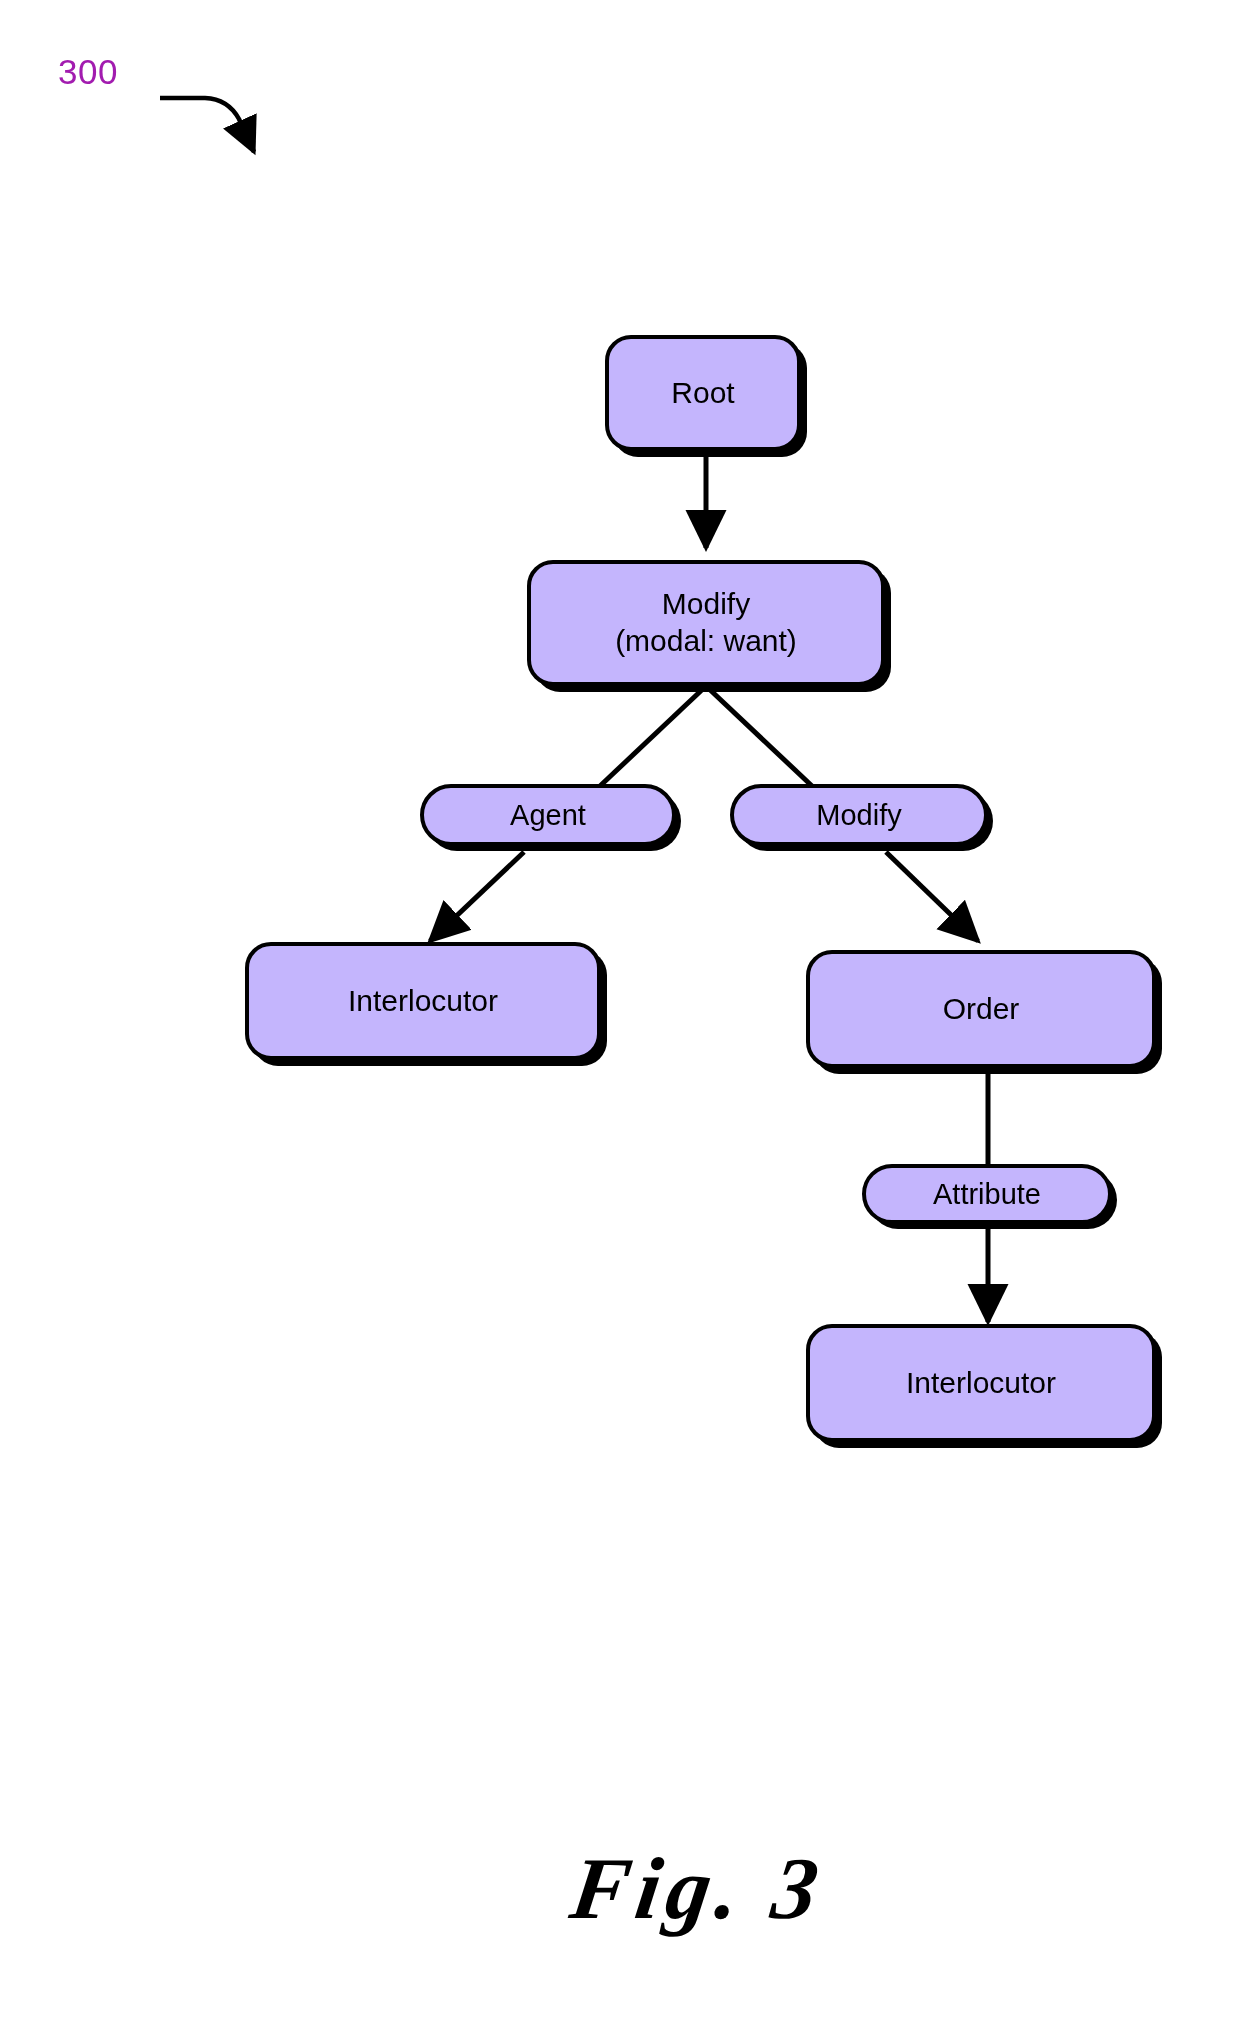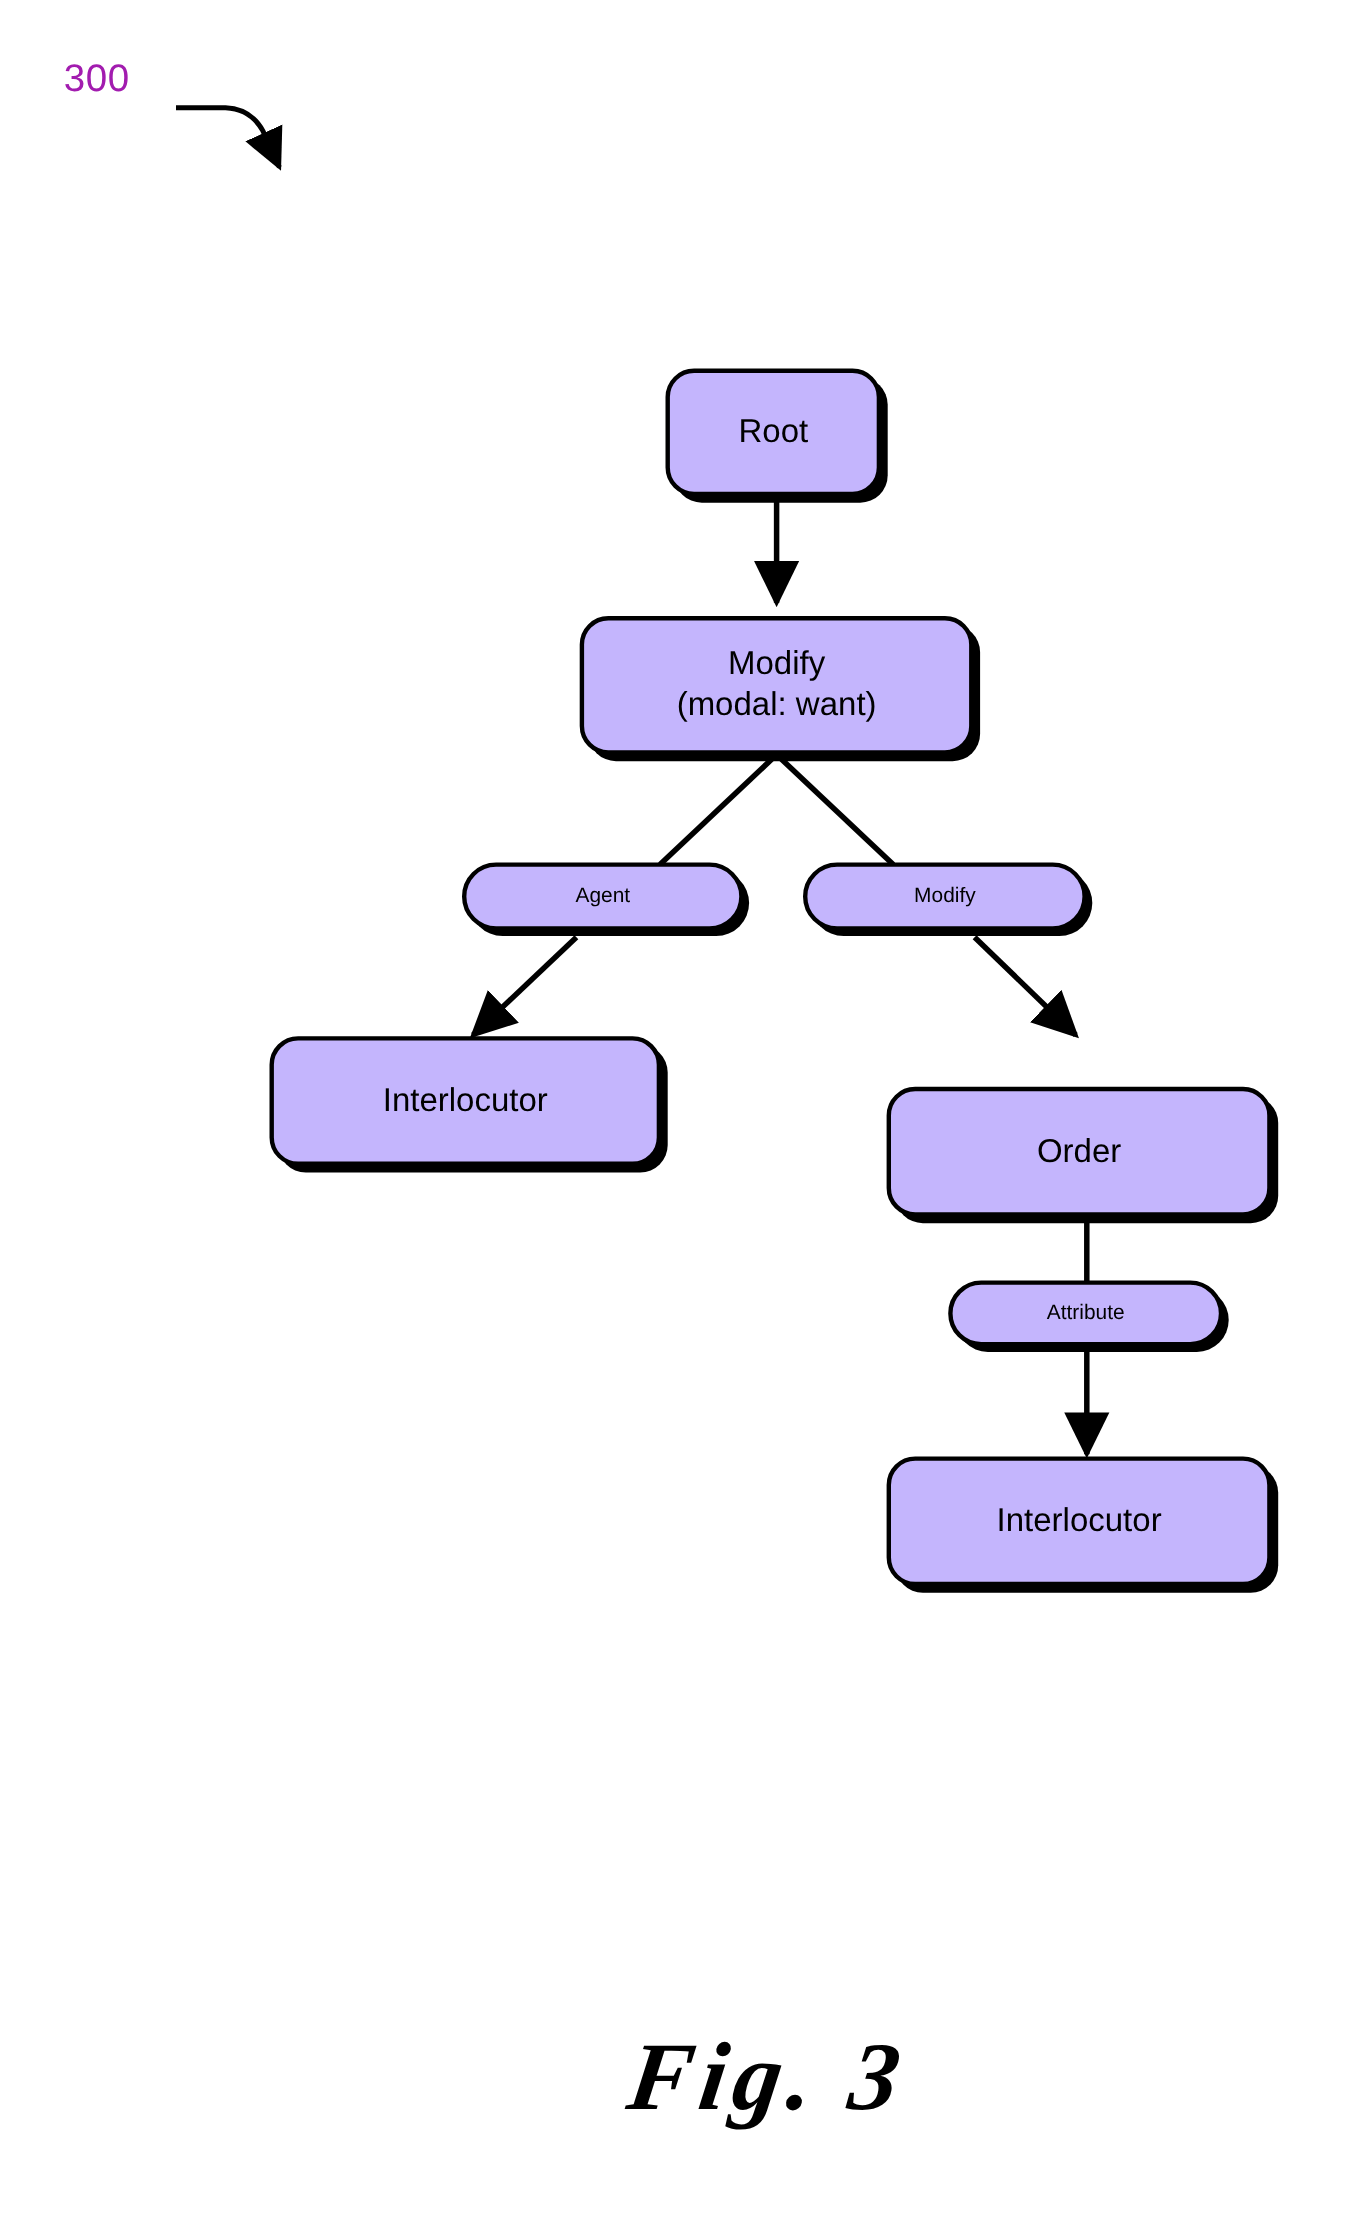--- a/index.html
+++ b/index.html
@@ -49,21 +49,21 @@
     font-family: "Liberation Sans", sans-serif;
     z-index: 3;
   }
   .node-box {
     border-radius: 26px;
     font-size: 30px;
     box-shadow: 7px 7px 0 -1px #000000;
   }
   .node-pill {
     border-radius: 999px;
-    font-size: 19px;
+    font-size: 29px;
     box-shadow: 6px 6px 0 -1px #000000;
   }
   .node-multiline {
     line-height: 1.22;
   }
 
   
   .fig-caption {
     position: absolute;
     font-family: "Liberation Serif", serif;
@@ -135,21 +135,21 @@
 </div>
 
 <div class="node node-pill" style="left:730px; top:784px; width:258px; height:62px;">
   <span>Modify</span>
 </div>
 
 <div class="node node-box" style="left:245px; top:942px; width:356px; height:118px;">
   <span>Interlocutor</span>
 </div>
 
-<div class="node node-box" style="left:806px; top:988px; width:350px; height:118px;">
+<div class="node node-box" style="left:806px; top:950px; width:350px; height:118px;">
   <span>Order</span>
 </div>
 
 <div class="node node-pill" style="left:862px; top:1164px; width:250px; height:60px;">
   <span>Attribute</span>
 </div>
 
 <div class="node node-box" style="left:806px; top:1324px; width:350px; height:118px;">
   <span>Interlocutor</span>
 </div>

